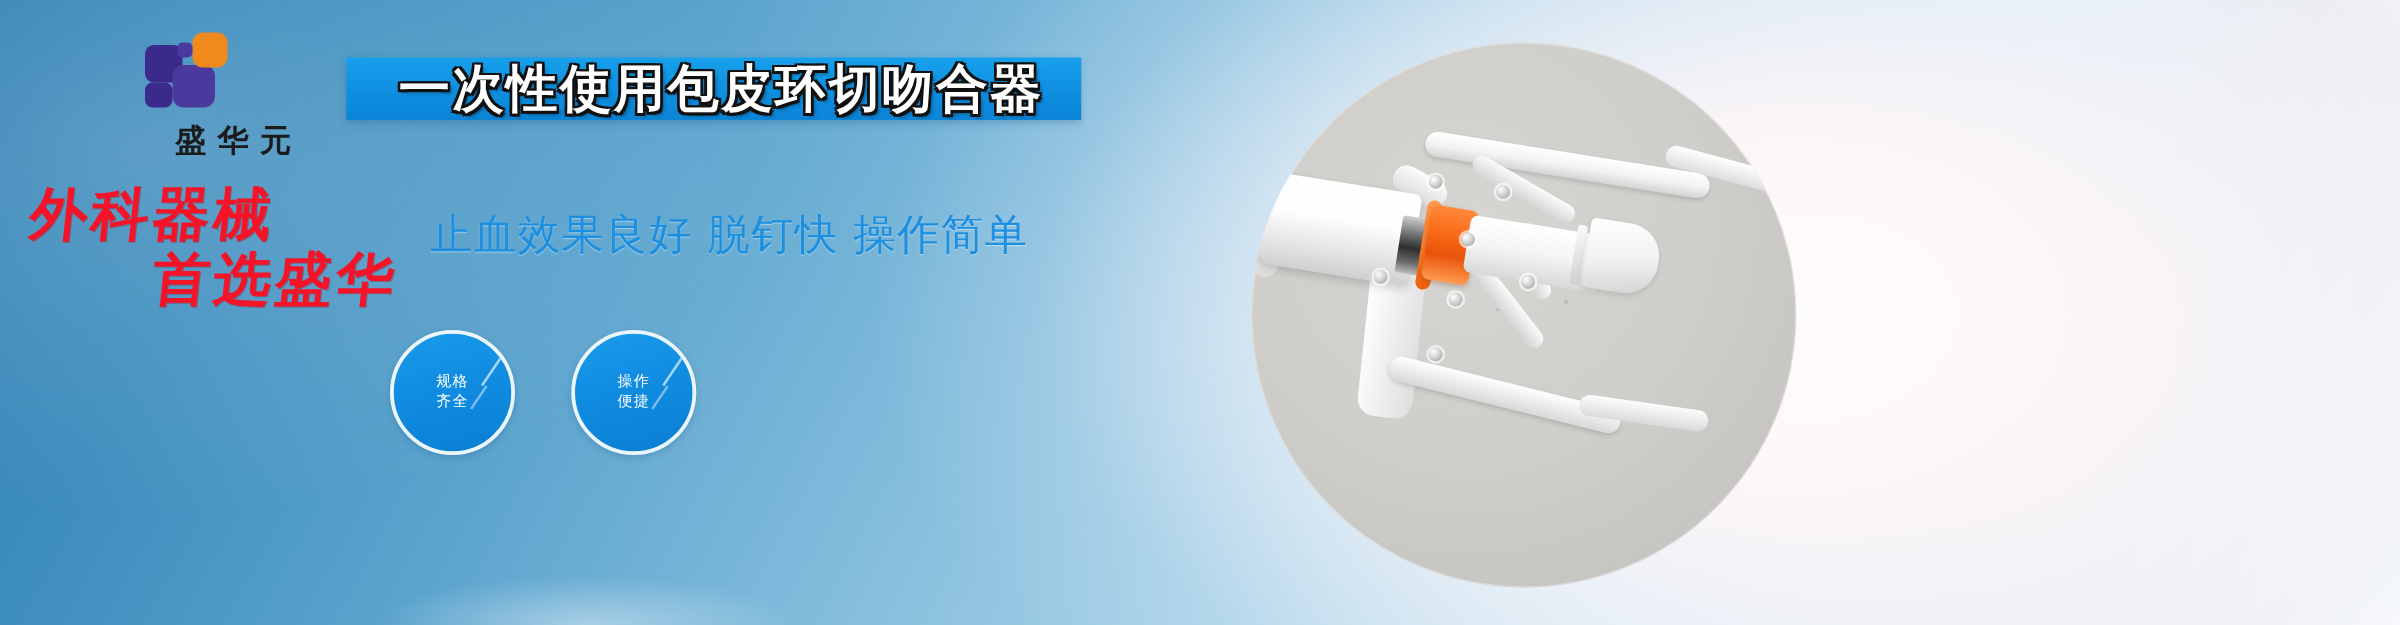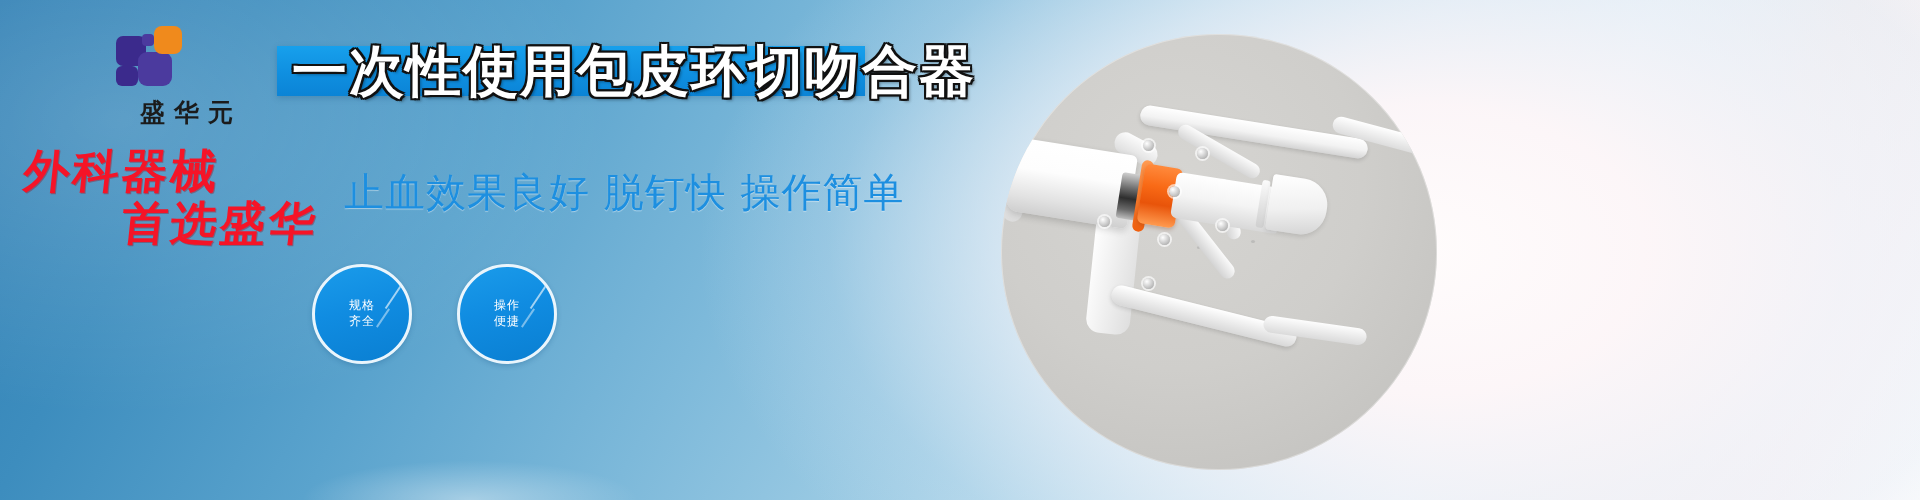--- a/index.html
+++ b/index.html
@@ -59,33 +59,33 @@
 
   
   #title-bar{
     position:absolute;left:277px;top:46px;width:588px;height:50px;
     background:linear-gradient(180deg,#17a0ec 0%,#0f8fe0 55%,#0b84d6 100%);
     box-shadow:0 2px 6px rgba(10,70,120,.25);
   }
   #title-text{
     position:absolute;left:292px;top:44px;width:570px;height:54px;
     line-height:54px;text-align:center;
-    font-size:55px;font-weight:700;color:#ffffff;letter-spacing:2px;
+    font-size:41px;font-weight:700;color:#ffffff;letter-spacing:2px;
     font-family:"DejaVu Sans","Liberation Sans",sans-serif;
     text-shadow:
       -2px 0 0 #111, 2px 0 0 #111, 0 -2px 0 #111, 0 2px 0 #111,
       -2px -2px 0 #111, 2px -2px 0 #111, -2px 2px 0 #111, 2px 2px 0 #111,
       3px 3px 3px rgba(0,0,0,.35);
     white-space:nowrap;
   }
 
   
   #subtitle{
     position:absolute;left:344px;top:165px;
-    font-size:40px;color:#1d8fe0;letter-spacing:1px;white-space:nowrap;
+    font-size:34px;color:#1d8fe0;letter-spacing:1px;white-space:nowrap;
     font-family:"DejaVu Sans","Liberation Sans",sans-serif;
     text-shadow:0 1px 1px rgba(255,255,255,.45);
   }
 
   
   #features{position:absolute;left:312px;top:264px;display:flex;gap:45px;}
   .feature{
     position:relative;width:94px;height:94px;border-radius:50%;
     background:linear-gradient(165deg,#1a9bea 0%,#108ce1 45%,#0a7fd2 100%);
     border:3px solid #eaf5fc;

